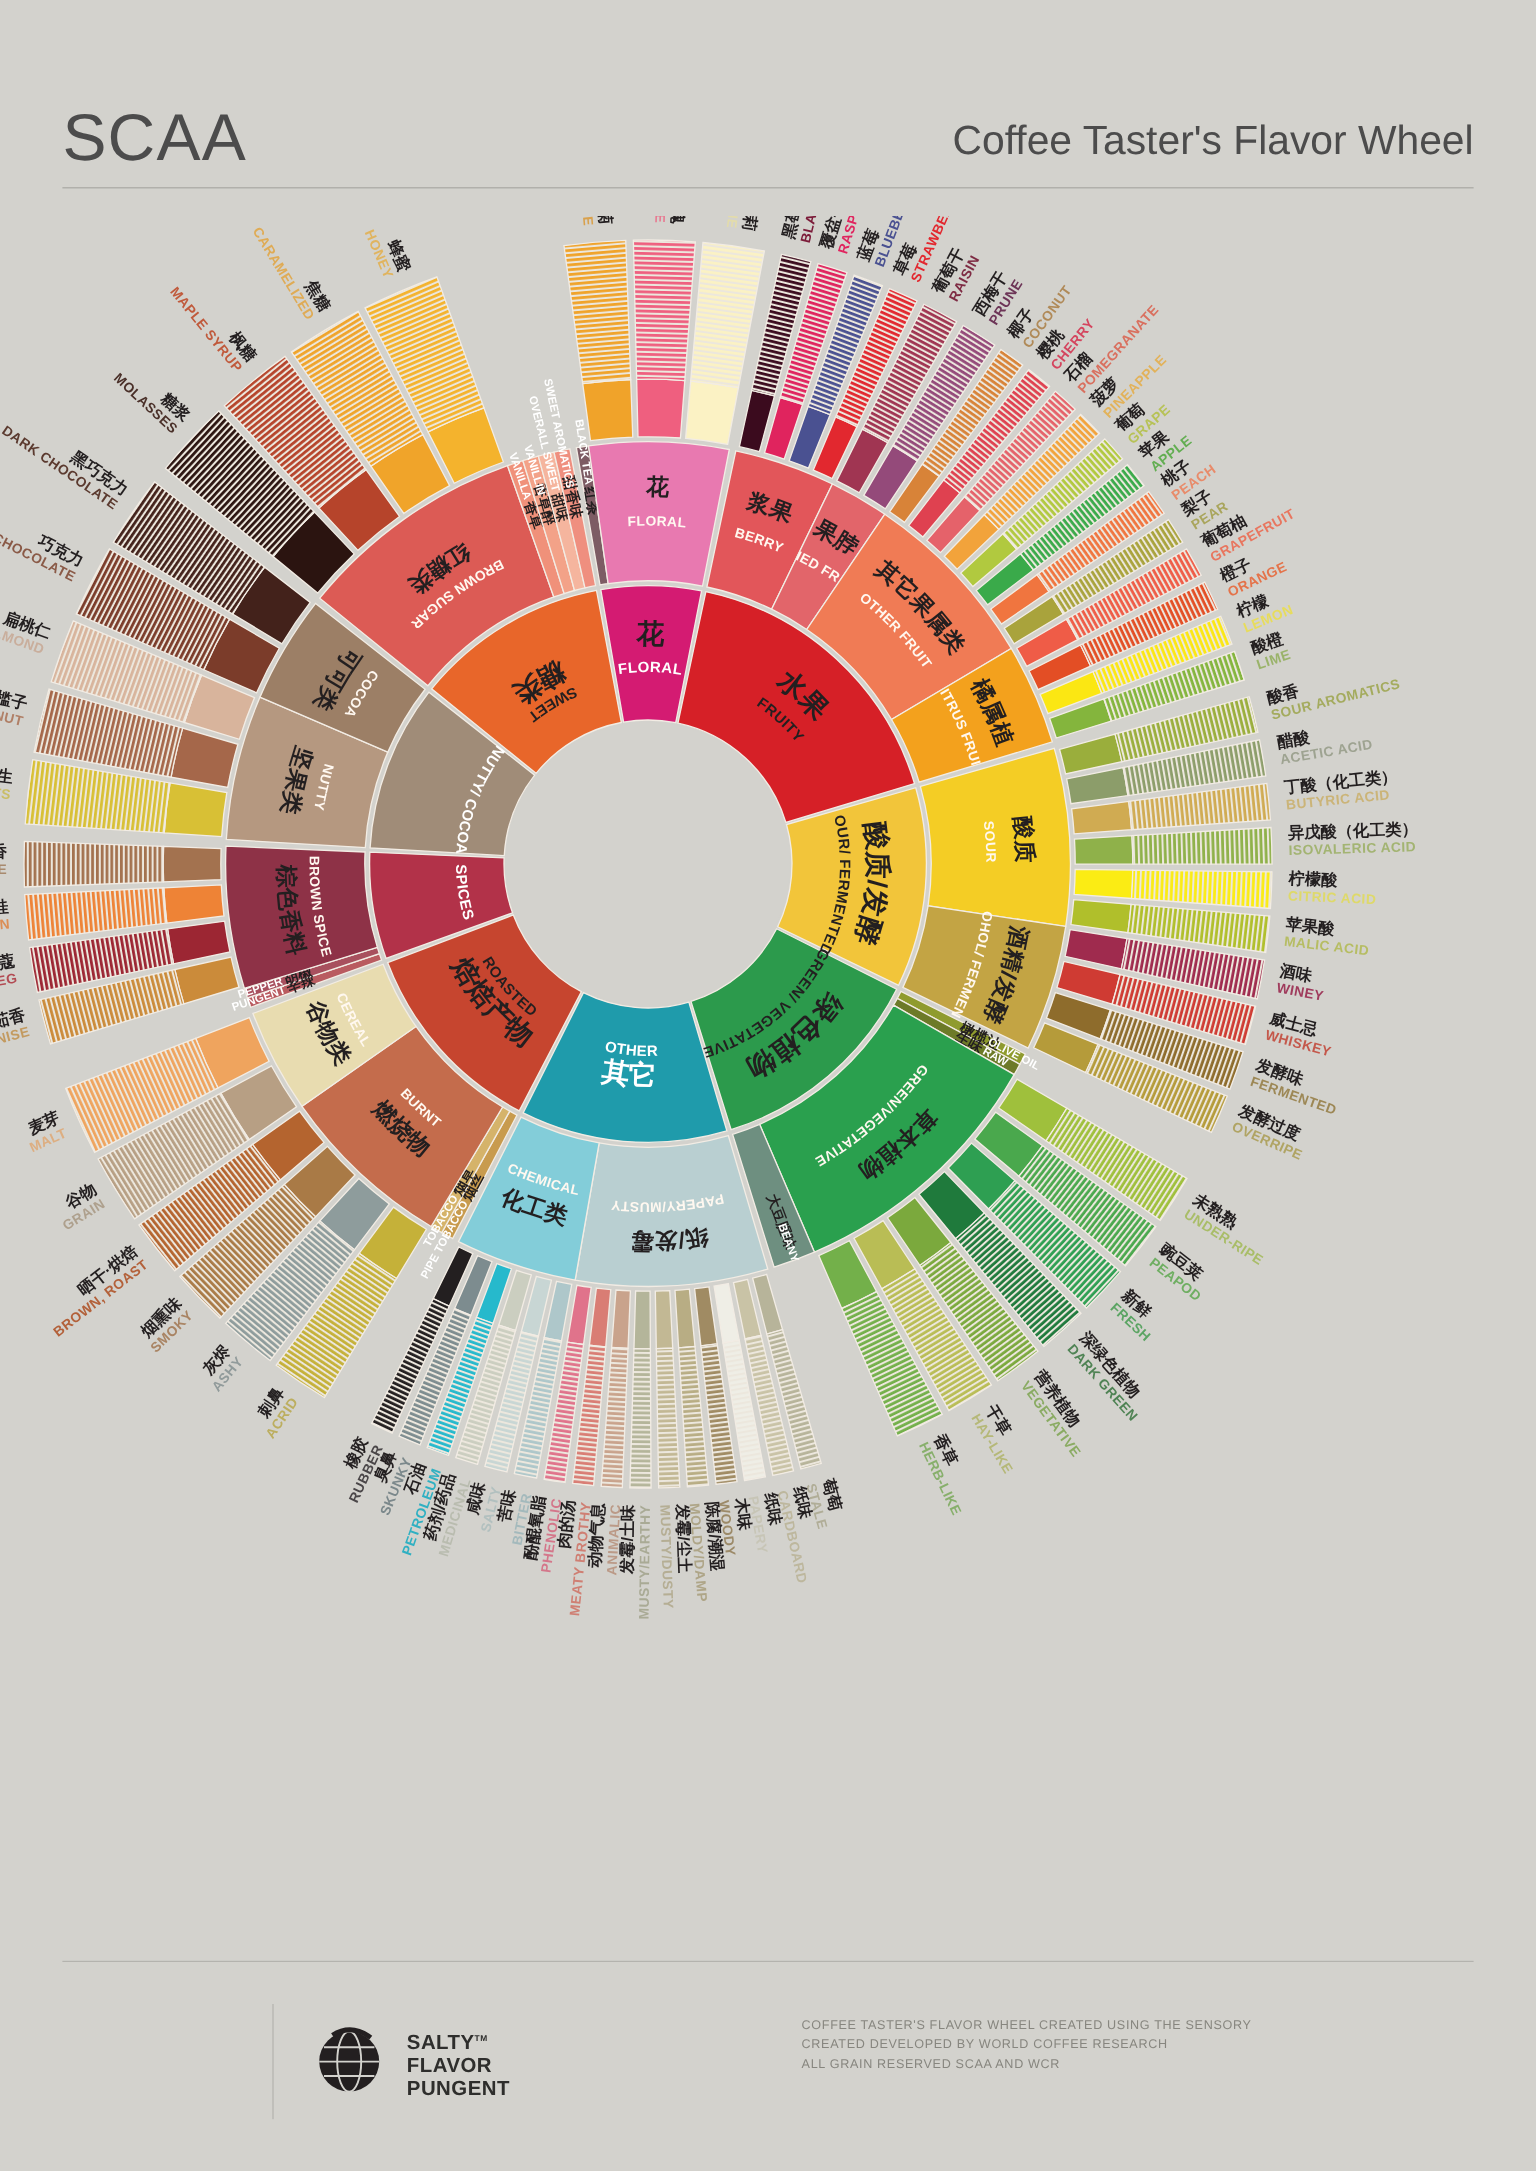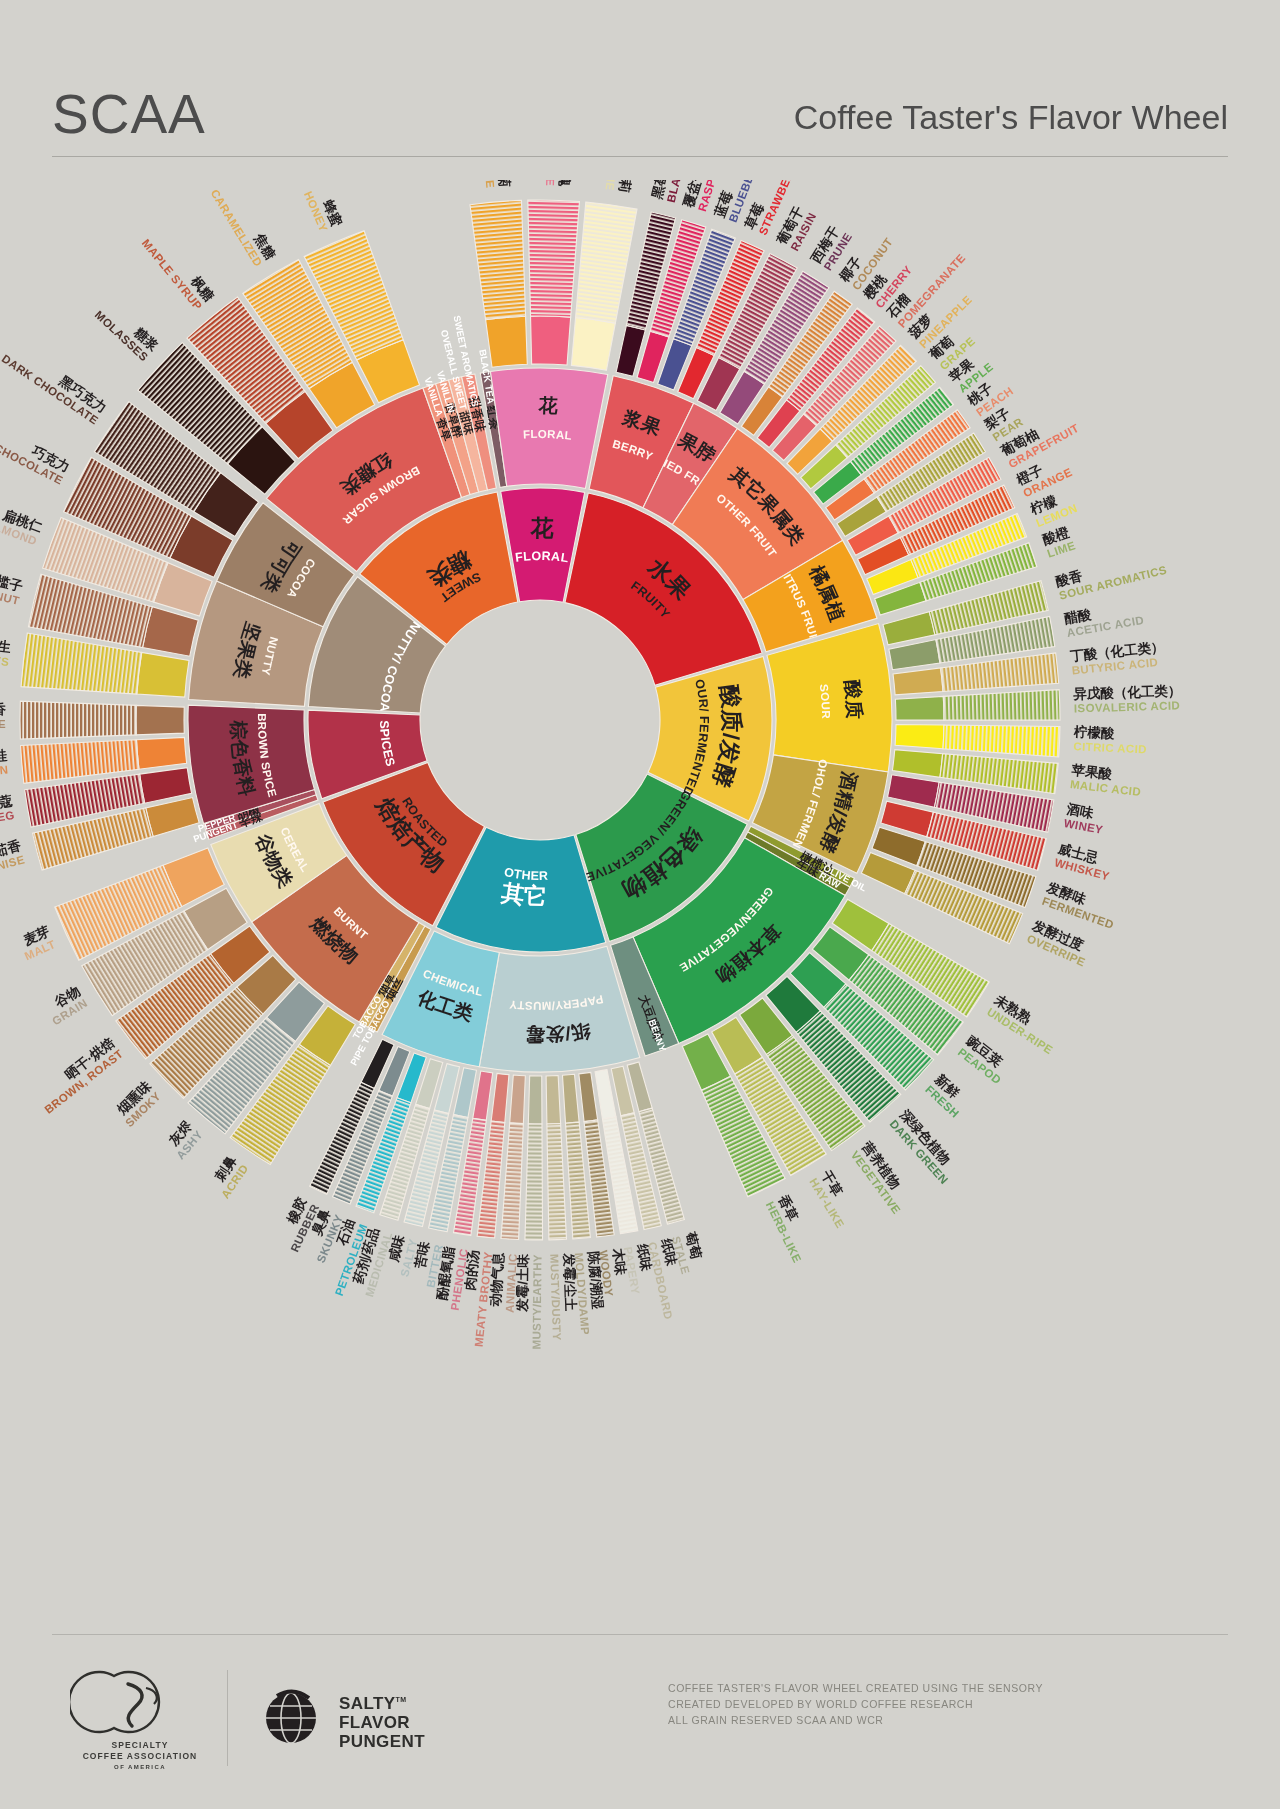--- a/index.html
+++ b/index.html
@@ -954,34 +954,20 @@
         <g transform="rotate(457.9015651801028 613.4098366822434 11.069951809989902)">
           <text x="613.4098366822434" y="5.069951809989902" font-size="13.5" fill="#231f20" text-anchor="end" font-family="&quot;Liberation Sans&quot;, sans-serif" font-weight="bold">茉莉</text>
           <text x="613.4098366822434" y="19.069951809989902" font-size="11.5" fill="#e3dcab" text-anchor="end" font-family="&quot;Liberation Sans&quot;, sans-serif" font-weight="bold" letter-spacing="0.4">JASMINE</text>
         </g>
       </svg>
   </div>
 
   <div class="ftr-rule"></div>
   <div class="ftr">
 
-    <div class="scaa-logo">
-      <svg width="140" height="74" viewBox="0 0 140 74">
-        <g transform="translate(70,36)">
-          <path d="M-26,-26 a30,30 0 1,0 0,52 a30,30 0 1,0 0,-52 z" fill="none" stroke="#2f2f2c" stroke-width="2.4"></path>
-          <path d="M-12,-18 c14,4 18,12 10,20 c-8,8 -14,14 -6,22" fill="none" stroke="#2f2f2c" stroke-width="3.4" stroke-linecap="round"></path>
-          <path d="M6,-14 c10,2 14,10 8,16" fill="none" stroke="#2f2f2c" stroke-width="2.2"></path>
-        </g>
-      </svg>
-      <div class="lbl">
-        <span>SPECIALTY</span><br>
-        <span>COFFEE ASSOCIATION</span>
-        <span class="sm">OF AMERICA</span>
-      </div>
-    </div>
 
     <div class="ftr-div"></div>
 
     <div class="wcr">
       <svg width="72" height="72" viewBox="0 0 72 72">
         <circle cx="34" cy="36" r="25" fill="#231f20"></circle>
         <g stroke="#d3d2cd" stroke-width="1.6" fill="none">
           <ellipse cx="34" cy="36" rx="10" ry="25"></ellipse>
           <line x1="9" y1="36" x2="59" y2="36"></line>
           <line x1="13" y1="24" x2="55" y2="24"></line>

